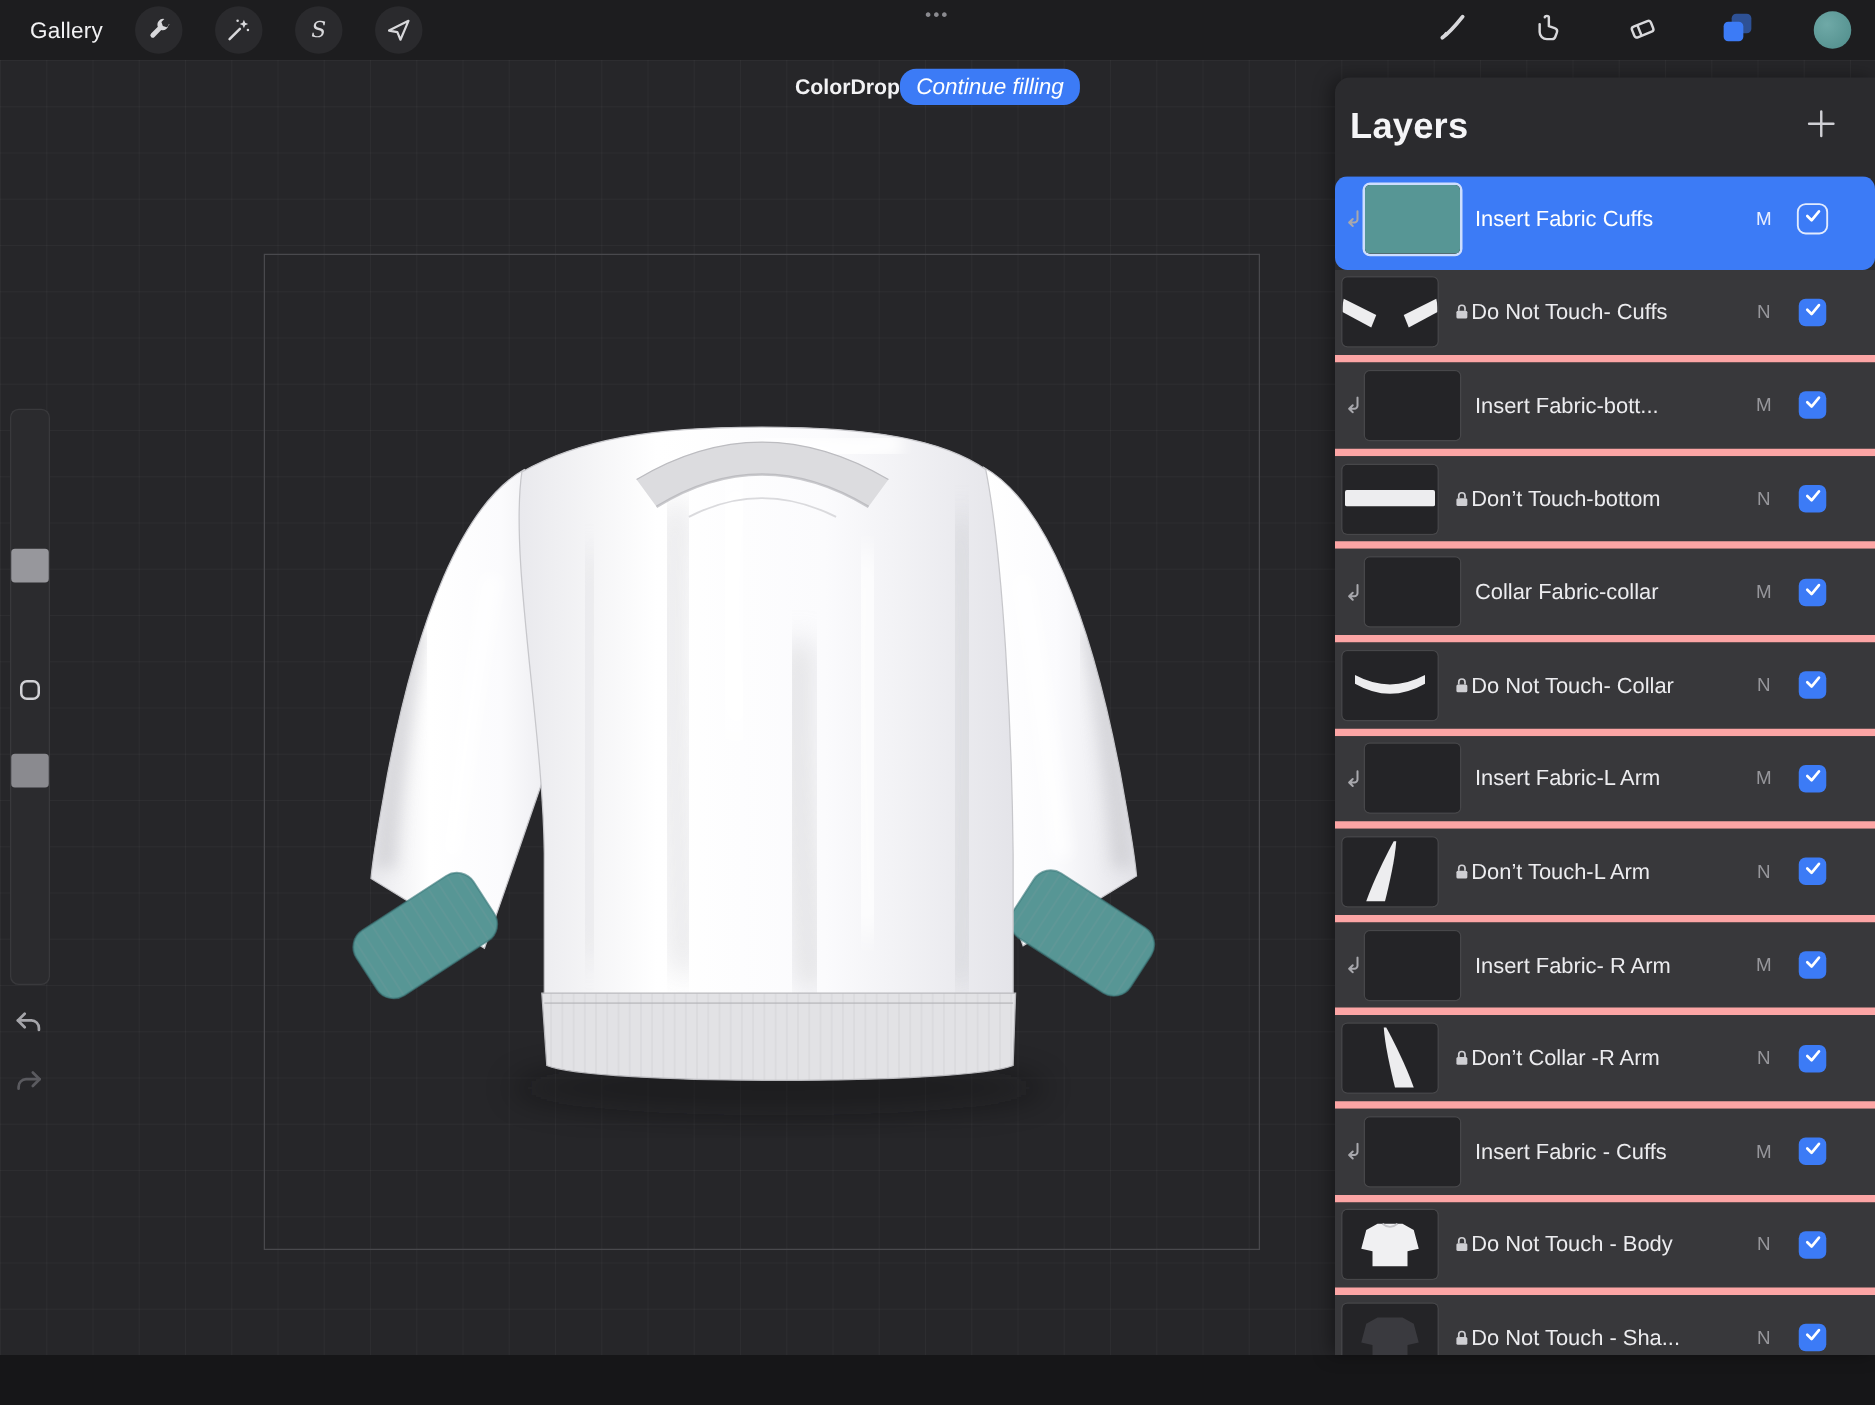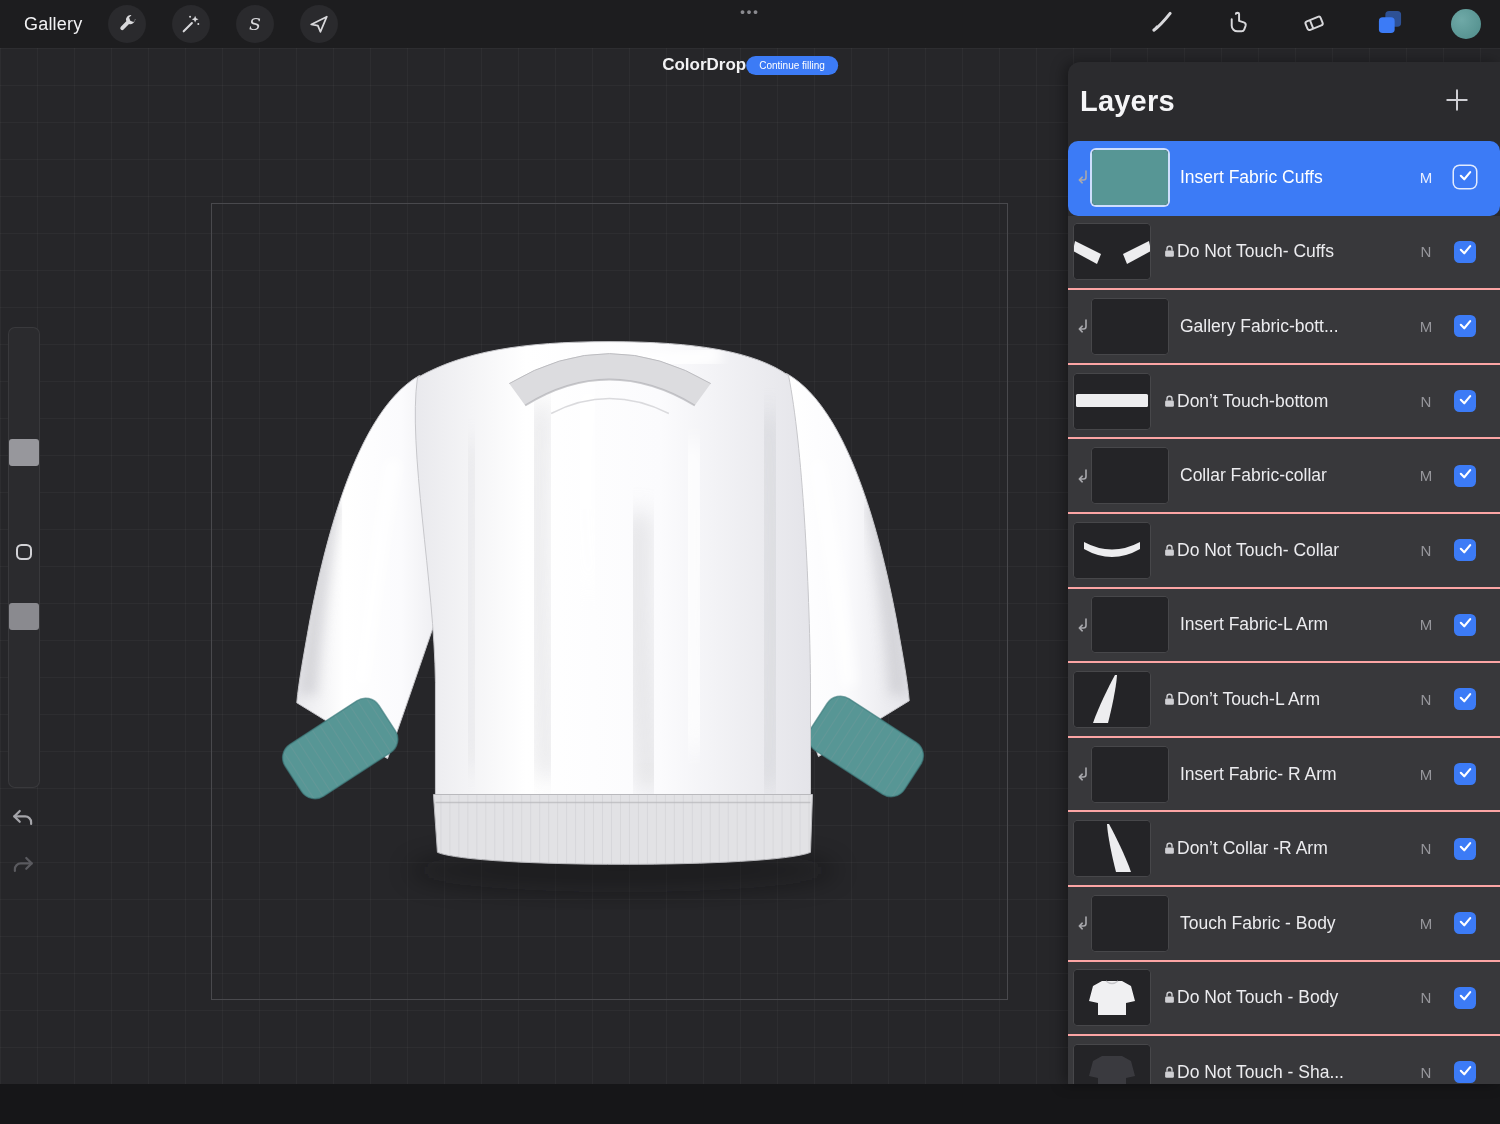--- a/index.html
+++ b/index.html
@@ -25,22 +25,22 @@
   
   #canvas-area { position:absolute; top:48px; left:0; right:0; bottom:0;
     background-color:#262629;
     background-image:
       linear-gradient(rgba(255,255,255,0.032) 1px, transparent 1px),
       linear-gradient(90deg, rgba(255,255,255,0.032) 1px, transparent 1px);
     background-size:37px 37px; }
   #notification { position:absolute; top:7px; left:50%; transform:translateX(-50%);
     display:flex; align-items:center; z-index:5; }
   .notif-title { color:#f2f2f4; font-size:17px; font-weight:bold; }
-  .notif-pill { background:#3c7bf6; color:#fff; font-size:10px; padding:4px 13px;
-    border-radius:13px; cursor:pointer; white-space:nowrap; }
+  .notif-pill { background:#3c7bf6; color:#fff; font-size:18px; padding:4px 13px;
+    border-radius:13px; cursor:pointer; white-space:nowrap;font-style:italic; }
 
   #artboard { position:absolute; left:211px; top:155px; width:797px; height:797px;
     border:1px solid #49494d; }
 
   
   #sidebar-bar { position:absolute; left:8px; top:279px; width:32px; height:461px;
     background:#2b2b2e; border:1px solid rgba(255,255,255,0.07); border-radius:7px; }
   .slider-handle { position:absolute; left:0; width:100%; height:27px; background:#97979c;
     border-radius:3px; cursor:grab; }
   #size-handle { top:111px; }
@@ -55,21 +55,21 @@
   #layers-panel { position:absolute; top:62px; right:0; width:432px; bottom:0;
     background:#2b2b2e; border-top-left-radius:12px; overflow:hidden; z-index:20;
     box-shadow:-4px 0 14px rgba(0,0,0,0.35); }
   #panel-header { height:79px; display:flex; align-items:center; padding:0 26px 0 12px; }
   #panel-title { color:#f5f5f7; font-size:29px; font-weight:bold; letter-spacing:.2px; }
   #add-layer { margin-left:auto; width:34px; height:34px; display:flex; align-items:center;
     justify-content:center; cursor:pointer; }
   #layers-list { position:absolute; top:79px; left:0; right:0; bottom:0; overflow:hidden; }
 
   .layer-row { height:74.6px; display:flex; align-items:center; background:#38383b;
-    border-bottom:2px solid #fca5a5; padding:0 24px 0 6px; cursor:pointer; }
+    border-bottom:6px solid #fca5a5; padding:0 39px 0 6px; cursor:pointer; }
   .layer-row.selected { background:#3c7bf6; border-radius:10px; border-bottom-color:transparent; }
   .clip-arrow { width:18px; display:flex; justify-content:center; flex:0 0 auto; }
   .thumb { width:76px; height:55px; border-radius:4px; overflow:hidden; flex:0 0 auto;
     background:#242426; box-shadow:0 0 0 1px rgba(255,255,255,0.08); }
   .thumb svg { display:block; }
   .selected .thumb { box-shadow:0 0 0 2px rgba(255,255,255,0.75); }
   .lock { margin-left:12px; display:flex; flex:0 0 auto; }
   .layer-name { margin-left:12px; color:#ececef; font-size:17.5px; white-space:nowrap;
     overflow:hidden; flex:1 1 auto; }
   .lock + .layer-name { margin-left:0; }
@@ -343,21 +343,21 @@
       <svg width="12" height="14" viewBox="0 0 12 14">
               <path d="M9 1 v6.5 a2.5 2.5 0 0 1 -2.5 2.5 H2.5 M5.2 7.2 L2.3 10 L5.2 12.8" fill="none" stroke="#a8a8ad" stroke-width="1.6" stroke-linecap="round" stroke-linejoin="round"></path>
             </svg>
     </span>
     <div class="thumb">
             <svg viewBox="0 0 76 55" width="76" height="55">
               <rect width="76" height="55" fill="#242427"></rect>
             </svg>
           </div>
 
-    <span class="layer-name">Gallery Fabric-bott...</span>
+    <span class="layer-name">Insert Fabric-bott...</span>
     <span class="blend">M</span>
     <span class="checkbox">
       <span>
         <svg width="15" height="15" viewBox="0 0 24 24">
                 <path d="M4.5 12.5 L10 18 L19.5 6.5" fill="none" stroke="#ffffff" stroke-width="3.4" stroke-linecap="round" stroke-linejoin="round"></path>
               </svg>
       </span>
     </span>
   </div>
         <div class="layer-row">
@@ -527,21 +527,21 @@
       <svg width="12" height="14" viewBox="0 0 12 14">
               <path d="M9 1 v6.5 a2.5 2.5 0 0 1 -2.5 2.5 H2.5 M5.2 7.2 L2.3 10 L5.2 12.8" fill="none" stroke="#a8a8ad" stroke-width="1.6" stroke-linecap="round" stroke-linejoin="round"></path>
             </svg>
     </span>
     <div class="thumb">
             <svg viewBox="0 0 76 55" width="76" height="55">
               <rect width="76" height="55" fill="#242427"></rect>
             </svg>
           </div>
 
-    <span class="layer-name">Touch Fabric - Body</span>
+    <span class="layer-name">Insert Fabric - Cuffs</span>
     <span class="blend">M</span>
     <span class="checkbox">
       <span>
         <svg width="15" height="15" viewBox="0 0 24 24">
                 <path d="M4.5 12.5 L10 18 L19.5 6.5" fill="none" stroke="#ffffff" stroke-width="3.4" stroke-linecap="round" stroke-linejoin="round"></path>
               </svg>
       </span>
     </span>
   </div>
         <div class="layer-row">

